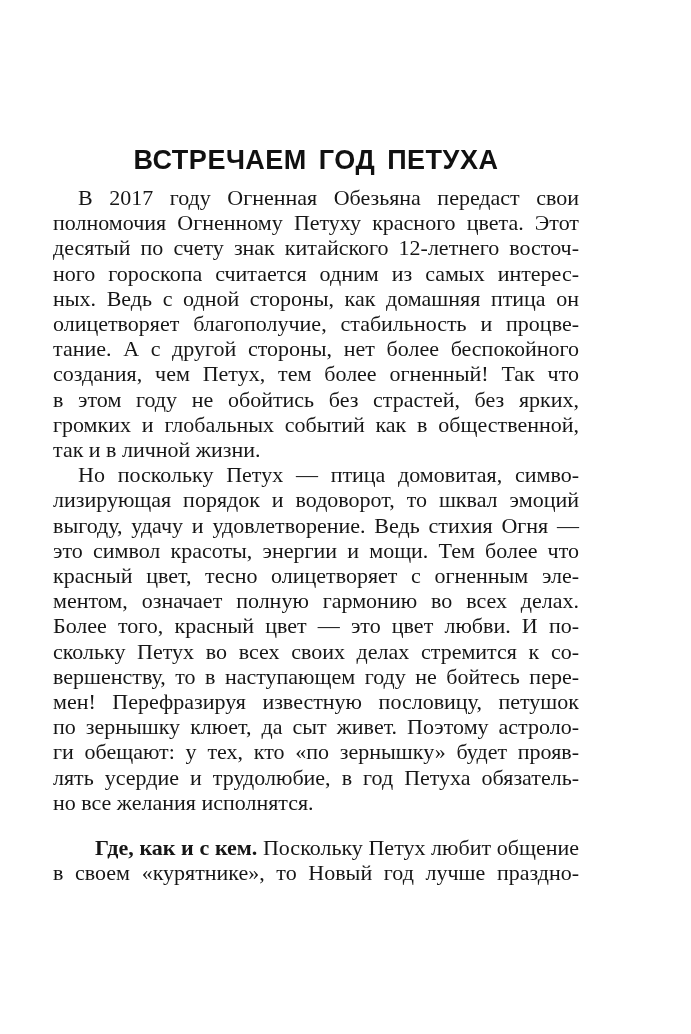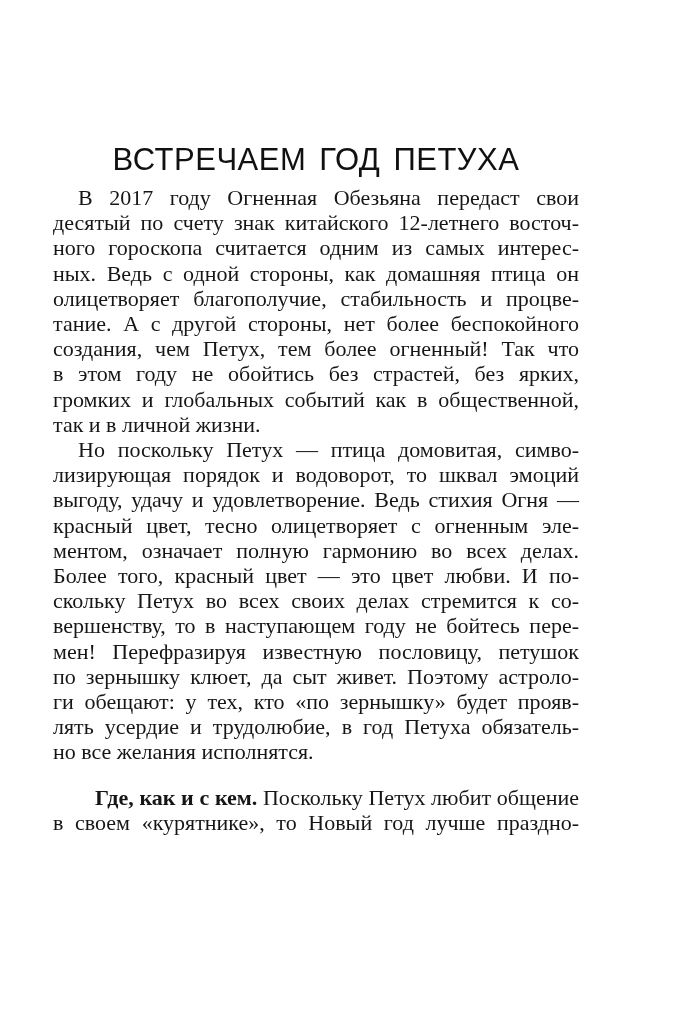--- a/index.html
+++ b/index.html
@@ -14,22 +14,22 @@
     font-family: "Liberation Serif", serif;
   }
   .column {
     width: 526px;
     margin-left: 53px;
   }
   .chapter-title {
     margin: 143px 0 0 0;
     text-align: center;
     font-family: "Liberation Sans", sans-serif;
-    font-weight: normal;
-    font-size: 31px;
+    font-weight: bold;
+    font-size: 27px;
     line-height: 34px;
     letter-spacing: 0.5px;
     word-spacing: 4px;
     color: #111111;
   }
   .body-text {
     margin-top: 8px;
     font-size: 22px;
     line-height: 25.2px;
   }
@@ -49,34 +49,36 @@
 </style>
 </head>
 <body>
 
 <div class="page">
   <div class="column">
     <h1 class="chapter-title">ВСТРЕЧАЕМ ГОД ПЕТУХА</h1>
     <div class="body-text">
         <div class="para">
           <div class="line indent">В 2017 году Огненная Обезьяна передаст свои</div>
+          <div class="line">полномочия Огненному Петуху красного цвета. Этот</div>
           <div class="line">десятый по счету знак китайского 12-летнего восточ-</div>
           <div class="line">ного гороскопа считается одним из самых интерес-</div>
           <div class="line">ных. Ведь с одной стороны, как домашняя птица он</div>
           <div class="line">олицетворяет благополучие, стабильность и процве-</div>
           <div class="line">тание. А с другой стороны, нет более беспокойного</div>
           <div class="line">создания, чем Петух, тем более огненный! Так что</div>
           <div class="line">в этом году не обойтись без страстей, без ярких,</div>
           <div class="line">громких и глобальных событий как в общественной,</div>
           <div class="line left">так и в личной жизни.</div>
         </div>
         <div class="para">
           <div class="line indent">Но поскольку Петух — птица домовитая, симво-</div>
           <div class="line">лизирующая порядок и водоворот, то шквал эмоций</div>
           <div class="line">выгоду, удачу и удовлетворение. Ведь стихия Огня —</div>
+          <div class="line">это символ красоты, энергии и мощи. Тем более что</div>
           <div class="line">красный цвет, тесно олицетворяет с огненным эле-</div>
           <div class="line">ментом, означает полную гармонию во всех делах.</div>
           <div class="line">Более того, красный цвет — это цвет любви. И по-</div>
           <div class="line">скольку Петух во всех своих делах стремится к со-</div>
           <div class="line">вершенству, то в наступающем году не бойтесь пере-</div>
           <div class="line">мен! Перефразируя известную пословицу, петушок</div>
           <div class="line">по зернышку клюет, да сыт живет. Поэтому астроло-</div>
           <div class="line">ги обещают: у тех, кто «по зернышку» будет прояв-</div>
           <div class="line">лять усердие и трудолюбие, в год Петуха обязатель-</div>
           <div class="line left">но все желания исполнятся.</div>

